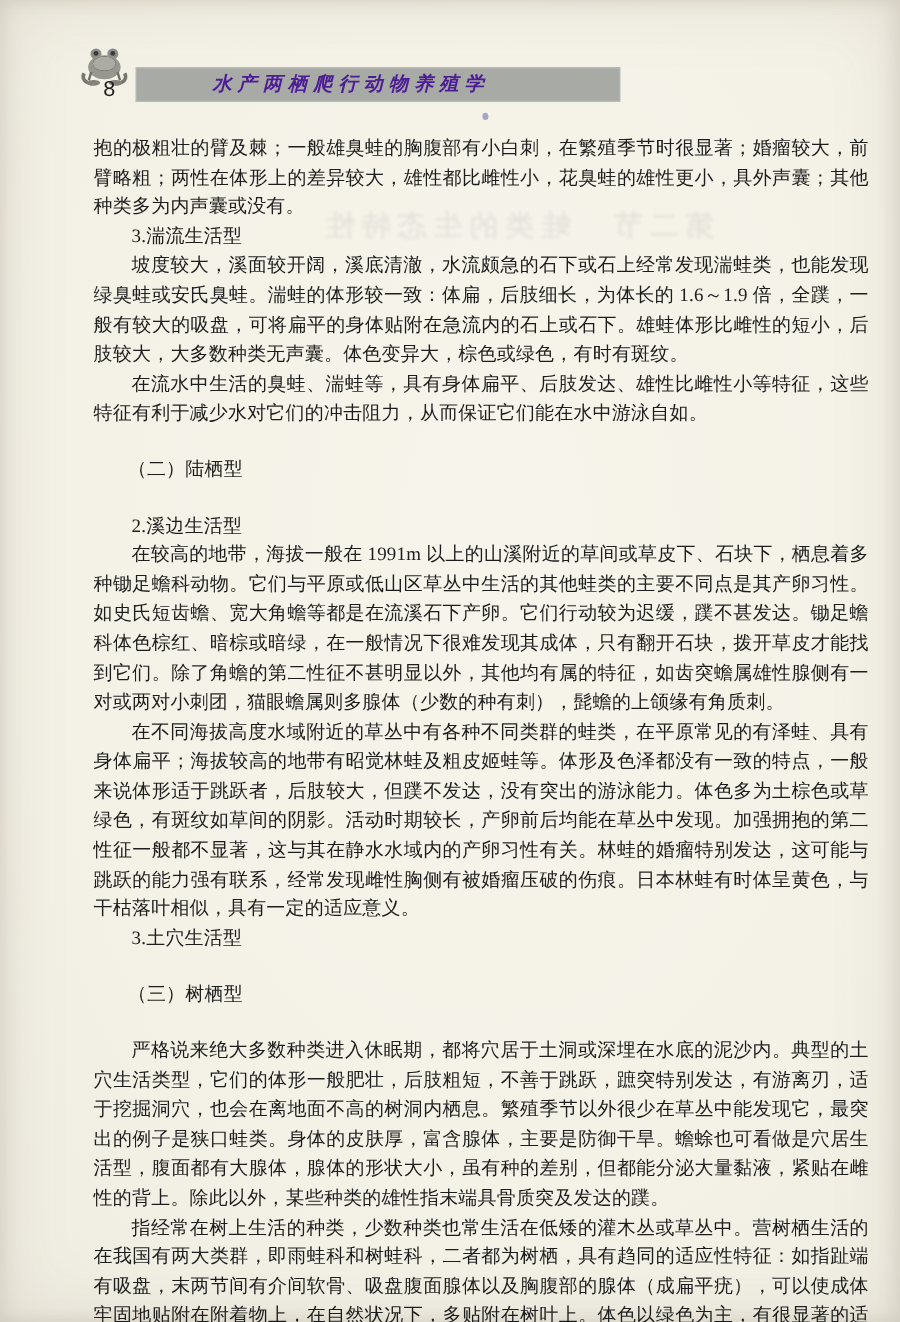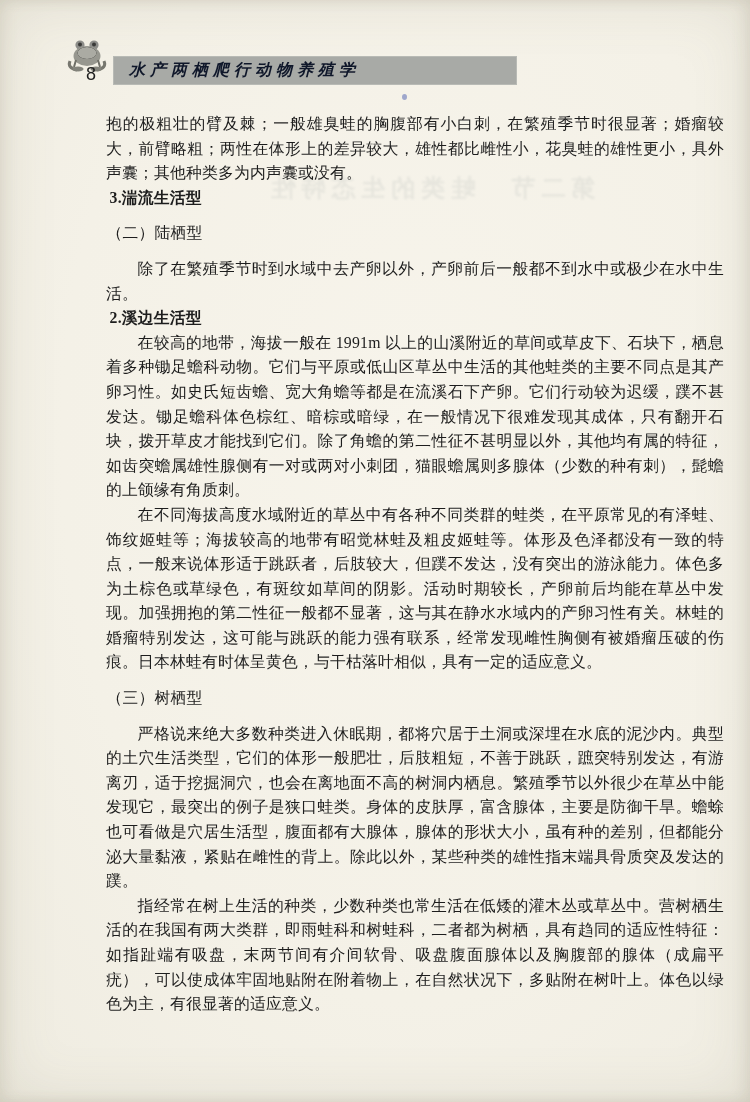--- a/index.html
+++ b/index.html
@@ -25,44 +25,44 @@
   }
   .titlebar {
     position:absolute; left:113px; top:56px; width:404px; height:29px;
     background:#a8aaa6;
     box-shadow:0 0 0 1px #b8bab5 inset;
     display:flex; align-items:center;
     padding-left:16px; box-sizing:border-box;
   }
   .titlebar span {
     font-size:16px; font-style:italic; font-weight:600;
-    letter-spacing:5px; color:#0f172a;
+    letter-spacing:5px; color:#4c1d95;margin-left:48px;
   }
   
   .ghost {
     position:absolute; top:172px; left:225px; width:370px;
     transform:scaleX(-1);
     font-size:24px; font-weight:bold; letter-spacing:6px;
     color:#53646a; opacity:.09; filter:blur(1.2px);
     white-space:nowrap;
     pointer-events:none;
   }
   
   .content {
     position:absolute; left:78px; top:112px; width:646px;
     font-size:15.8px; line-height:24.6px;
     color:#1d1d1d;
     text-align:justify;
     letter-spacing:0.2px;
   }
   .blk { margin:0; }
-  .blk.para { text-indent:2em;margin-left:28px; }
+  .blk.para { text-indent:2em; }
   .blk.para.noindent { text-indent:0; }
-  .blk.heading { text-indent:2em;font-weight:bold; }
-  .blk.subsection { text-indent:1.8em; margin:11px 0; }
+  .blk.heading { text-indent:2em; }
+  .blk.subsection { text-indent:1.8em; margin:22px 0; }
   
   .speck {
     position:absolute; left:402px; top:94px; width:5px; height:6px;
     background:#4b5fb0; opacity:.5; border-radius:50%;
     filter:blur(.4px);
   }
 </style>
 </head>
 <body>
 
@@ -87,25 +87,27 @@
     <div class="titlebar">
       <span>水产两栖爬行动物养殖学</span>
     </div>
   </div>
 
   <div class="ghost">第二节　蛙类的生态特性</div>
 
   <div class="content">
       <p class="blk para noindent">抱的极粗壮的臂及棘；一般雄臭蛙的胸腹部有小白刺，在繁殖季节时很显著；婚瘤较大，前臂略粗；两性在体形上的差异较大，雄性都比雌性小，花臭蛙的雄性更小，具外声囊；其他种类多为内声囊或没有。</p>
       <p class="blk heading">3.湍流生活型</p>
+      <p class="blk para">坡度较大，溪面较开阔，溪底清澈，水流颇急的石下或石上经常发现湍蛙类，也能发现绿臭蛙或安氏臭蛙。湍蛙的体形较一致：体扁，后肢细长，为体长的 1.6～1.9 倍，全蹼，一般有较大的吸盘，可将扁平的身体贴附在急流内的石上或石下。雄蛙体形比雌性的短小，后肢较大，大多数种类无声囊。体色变异大，棕色或绿色，有时有斑纹。</p>
+      <p class="blk para">在流水中生活的臭蛙、湍蛙等，具有身体扁平、后肢发达、雄性比雌性小等特征，这些特征有利于减少水对它们的冲击阻力，从而保证它们能在水中游泳自如。</p>
       <p class="blk subsection">（二）陆栖型</p>
-      <p class="blk para">除了在繁殖季节时到水域中去产卵以外，产卵前后一般都不到水中或极少在水中生活。</p>
       <p class="blk heading">2.溪边生活型</p>
       <p class="blk para">在较高的地带，海拔一般在 1991m 以上的山溪附近的草间或草皮下、石块下，栖息着多种锄足蟾科动物。它们与平原或低山区草丛中生活的其他蛙类的主要不同点是其产卵习性。如史氏短齿蟾、宽大角蟾等都是在流溪石下产卵。它们行动较为迟缓，蹼不甚发达。锄足蟾科体色棕红、暗棕或暗绿，在一般情况下很难发现其成体，只有翻开石块，拨开草皮才能找到它们。除了角蟾的第二性征不甚明显以外，其他均有属的特征，如齿突蟾属雄性腺侧有一对或两对小刺团，猫眼蟾属则多腺体（少数的种有刺），髭蟾的上颌缘有角质刺。</p>
-      <p class="blk para">在不同海拔高度水域附近的草丛中有各种不同类群的蛙类，在平原常见的有泽蛙、饰纹姬蛙等；海拔较高的地带有昭觉林蛙及粗皮姬蛙等。体形及色泽都没有一致的特点，一般来说体形适于跳跃者，后肢较大，但蹼不发达，没有突出的游泳能力。体色多为土棕色或草绿色，有斑纹如草间的阴影。活动时期较长，产卵前后均能在草丛中发现。加强拥抱的第二性征一般都不显著，这与其在静水水域内的产卵习性有关。林蛙的婚瘤特别发达，这可能与跳跃的能力强有联系，经常发现雌性胸侧有被婚瘤压破的伤痕。日本林蛙有时体呈黄色，与干枯落叶相似，具有一定的适应意义。</p>
+      <p class="blk para">在不同海拔高度水域附近的草丛中有各种不同类群的蛙类，在平原常见的有泽蛙、具有身体扁平；海拔较高的地带有昭觉林蛙及粗皮姬蛙等。体形及色泽都没有一致的特点，一般来说体形适于跳跃者，后肢较大，但蹼不发达，没有突出的游泳能力。体色多为土棕色或草绿色，有斑纹如草间的阴影。活动时期较长，产卵前后均能在草丛中发现。加强拥抱的第二性征一般都不显著，这与其在静水水域内的产卵习性有关。林蛙的婚瘤特别发达，这可能与跳跃的能力强有联系，经常发现雌性胸侧有被婚瘤压破的伤痕。日本林蛙有时体呈黄色，与干枯落叶相似，具有一定的适应意义。</p>
+      <p class="blk heading">3.土穴生活型</p>
       <p class="blk subsection">（三）树栖型</p>
       <p class="blk para">严格说来绝大多数种类进入休眠期，都将穴居于土洞或深埋在水底的泥沙内。典型的土穴生活类型，它们的体形一般肥壮，后肢粗短，不善于跳跃，蹠突特别发达，有游离刃，适于挖掘洞穴，也会在离地面不高的树洞内栖息。繁殖季节以外很少在草丛中能发现它，最突出的例子是狭口蛙类。身体的皮肤厚，富含腺体，主要是防御干旱。蟾蜍也可看做是穴居生活型，腹面都有大腺体，腺体的形状大小，虽有种的差别，但都能分泌大量黏液，紧贴在雌性的背上。除此以外，某些种类的雄性指末端具骨质突及发达的蹼。</p>
       <p class="blk para">指经常在树上生活的种类，少数种类也常生活在低矮的灌木丛或草丛中。营树栖生活的在我国有两大类群，即雨蛙科和树蛙科，二者都为树栖，具有趋同的适应性特征：如指趾端有吸盘，末两节间有介间软骨、吸盘腹面腺体以及胸腹部的腺体（成扁平疣），可以使成体牢固地贴附在附着物上，在自然状况下，多贴附在树叶上。体色以绿色为主，有很显著的适应意义。</p>
     </div>
 
   <div class="speck"></div>
 
 </div>
 
 </body></html>

